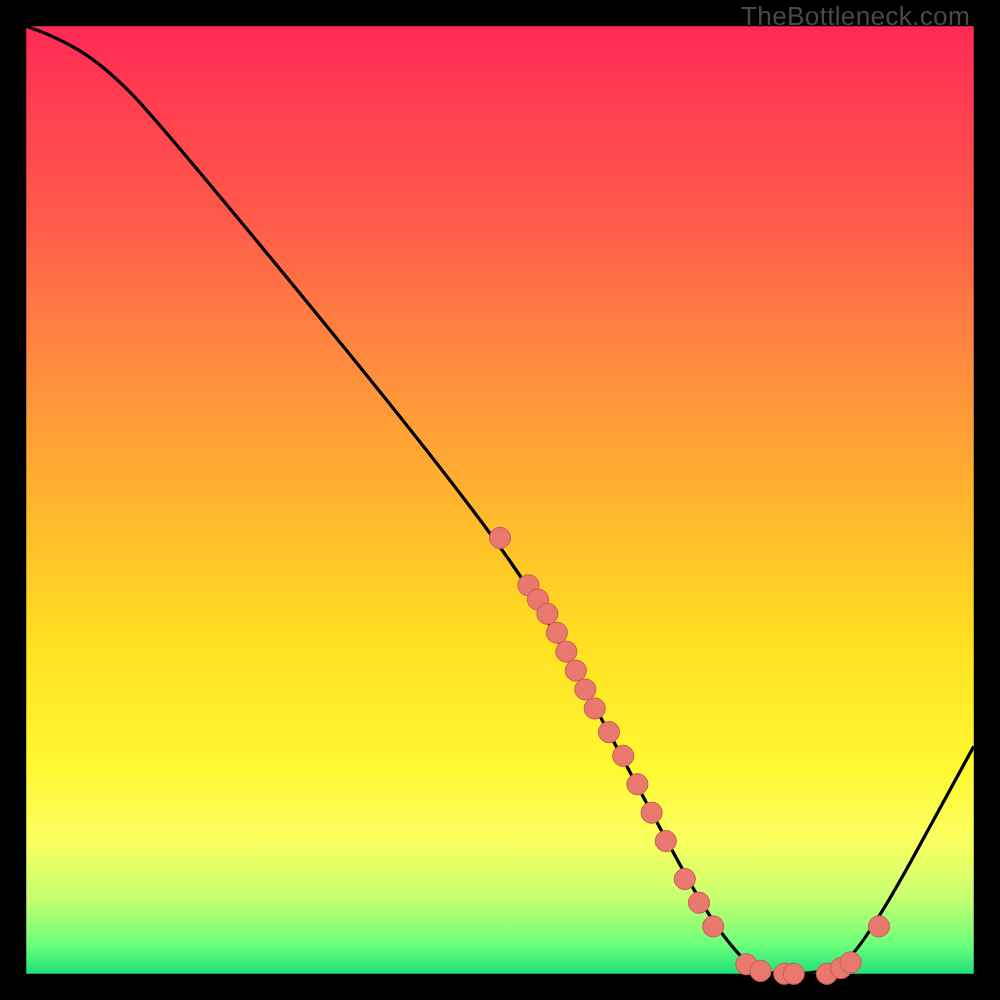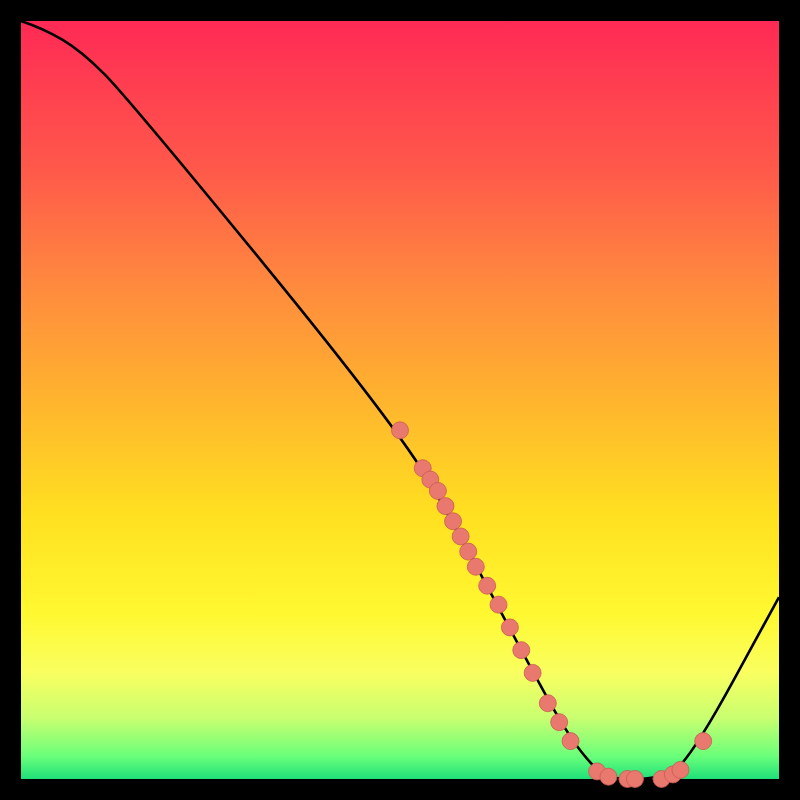--- a/index.html
+++ b/index.html
@@ -52,20 +52,21 @@
     top: 0;
     width: 758px;
     height: 758px;
     overflow: visible;
   }
 </style>
 </head>
 <body>
 
 <div class="outer">
+  <div class="attribution">TheBottleneck.com</div>
 
   <div class="plot">
     <svg viewBox="0 0 758 758">
       <path id="curve-path" fill="none" stroke="#000" stroke-width="2.6" d="M 0.00 0.00 Q 22.74 7.58 41.69 18.95 Q 60.64 30.32 83.38 53.06 Q 106.12 75.80 242.56 242.56 Q 379.00 409.32 409.32 462.38 Q 439.64 515.44 469.96 572.29 Q 500.28 629.14 523.02 670.83 Q 545.76 712.52 560.92 731.47 Q 576.08 750.42 583.66 754.21 Q 591.24 758.00 613.98 758.00 Q 636.72 758.00 651.88 750.42 Q 667.04 742.84 712.52 659.46 T 758.00 576.08"></path>
       <g id="markers-group">
           <circle cx="379.00" cy="409.32" r="8.5" fill="#e9796f" stroke="#c95b53" stroke-width="0.8"></circle>
           <circle cx="401.74" cy="447.22" r="8.5" fill="#e9796f" stroke="#c95b53" stroke-width="0.8"></circle>
           <circle cx="409.32" cy="458.59" r="8.5" fill="#e9796f" stroke="#c95b53" stroke-width="0.8"></circle>
           <circle cx="416.90" cy="469.96" r="8.5" fill="#e9796f" stroke="#c95b53" stroke-width="0.8"></circle>
           <circle cx="424.48" cy="485.12" r="8.5" fill="#e9796f" stroke="#c95b53" stroke-width="0.8"></circle>

